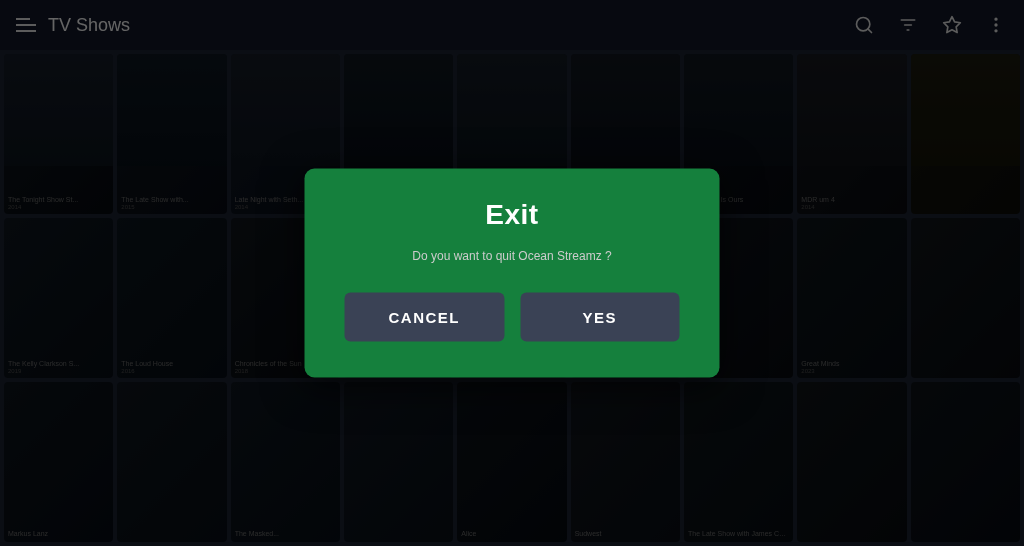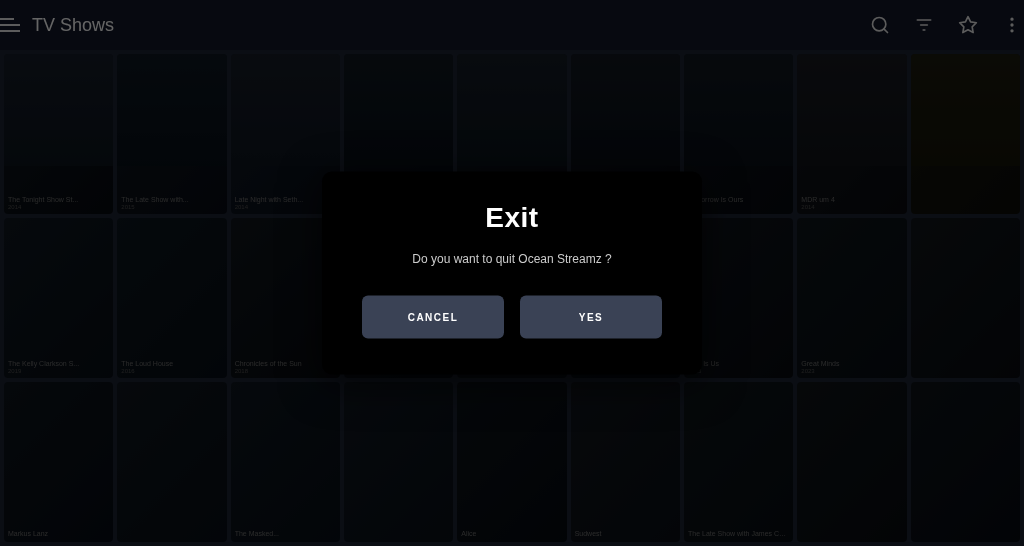--- a/index.html
+++ b/index.html
@@ -15,21 +15,21 @@
     }
 
     
     .header {
       position: absolute;
       top: 0; left: 0; right: 0;
       height: 50px;
       display: flex;
       align-items: center;
       justify-content: space-between;
-      padding: 0 0;
+      padding: 0 16px;
       background: rgba(15, 20, 35, 0.9);
       z-index: 10;
     }
     .header-left {
       display: flex;
       align-items: center;
       gap: 12px;
     }
     .header-title {
       font-size: 18px;
@@ -136,25 +136,25 @@
       background: rgba(0, 0, 0, 0.55);
       z-index: 20;
     }
 
     
     .dialog {
       position: absolute;
       top: 50%;
       left: 50%;
       transform: translate(-50%, -50%);
-      background: #000000;
+      background: #15803d;
       border-radius: 10px;
       padding: 30px 40px 36px;
       z-index: 30;
-      width: 380px;
+      width: 415px;
       text-align: center;
       box-shadow: 0 8px 40px rgba(0,0,0,0.7);
     }
     .dialog-title {
       font-size: 28px;
       font-weight: 600;
       color: #ffffff;
       margin-bottom: 16px;
       letter-spacing: 0.5px;
     }
@@ -167,21 +167,21 @@
     .dialog-buttons {
       display: flex;
       gap: 16px;
       justify-content: center;
     }
     .btn {
       flex: 1;
       padding: 16px 14px;
       border: none;
       border-radius: 6px;
-      font-size: 10px;
+      font-size: 15px;
       font-weight: 700;
       letter-spacing: 1.5px;
       cursor: pointer;
       transition: background 0.15s;
     }
     .btn-cancel {
       background: #3a4255;
       color: #ffffff;
     }
     .btn-yes {

